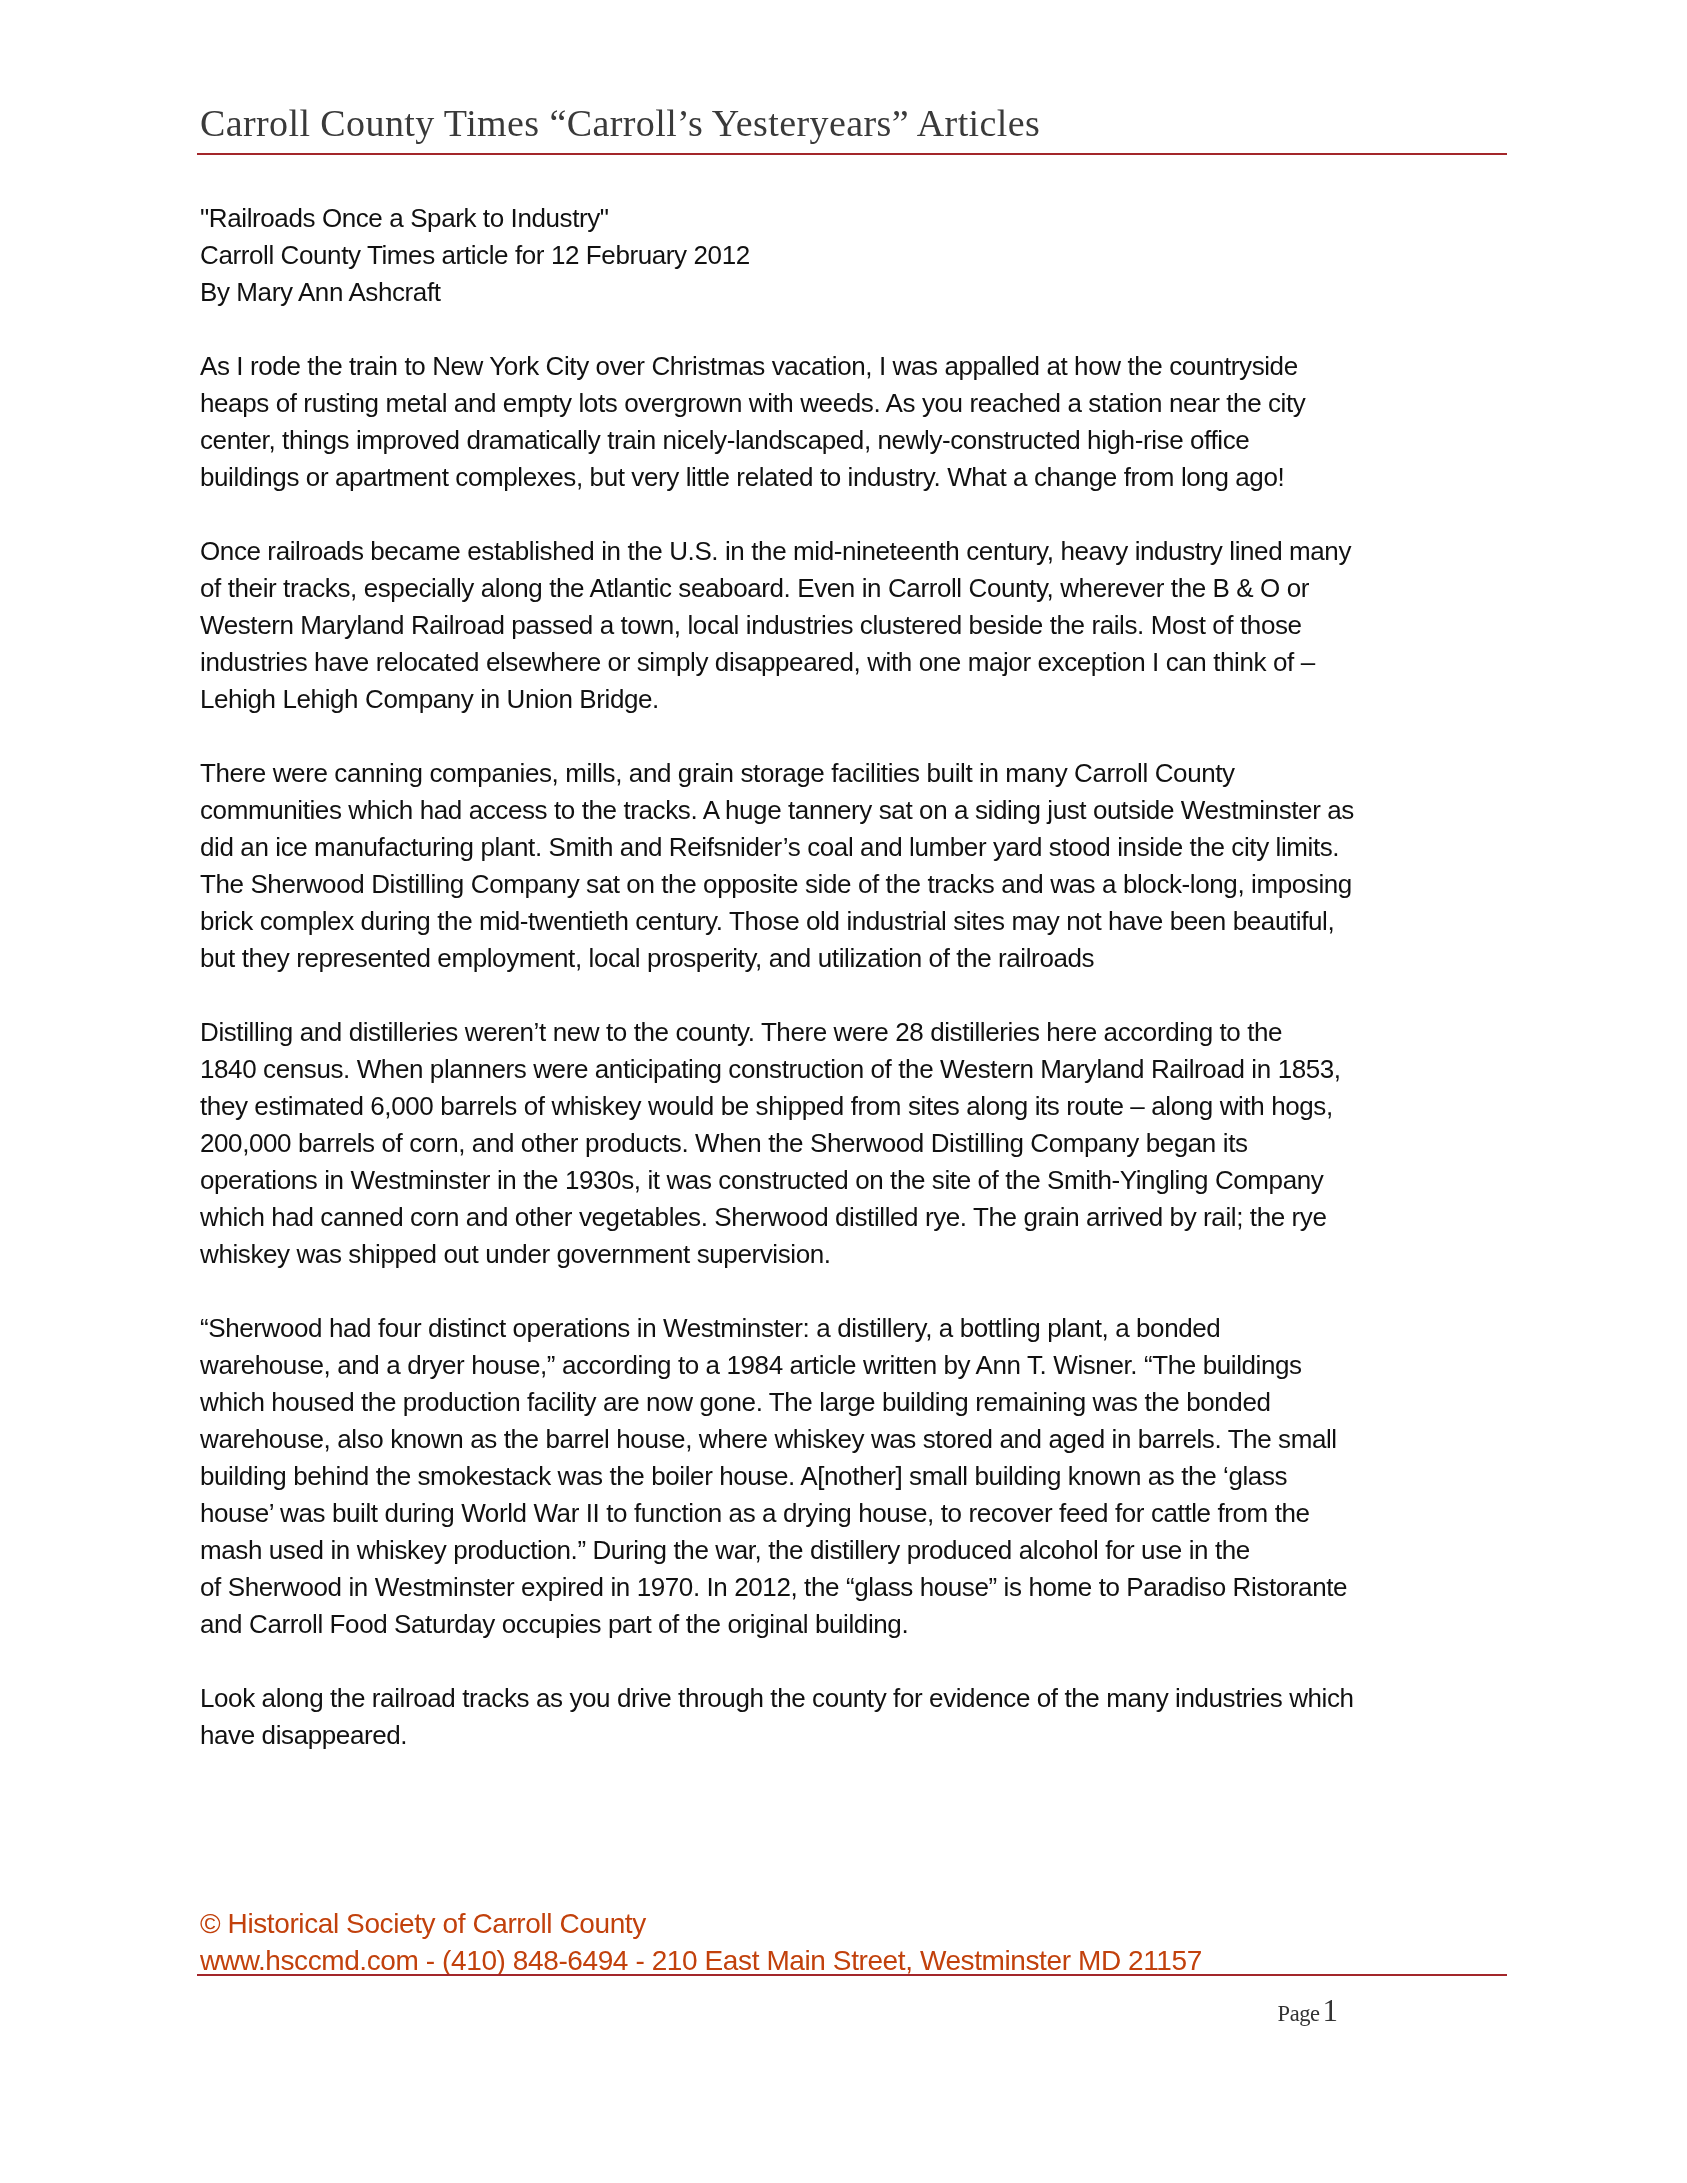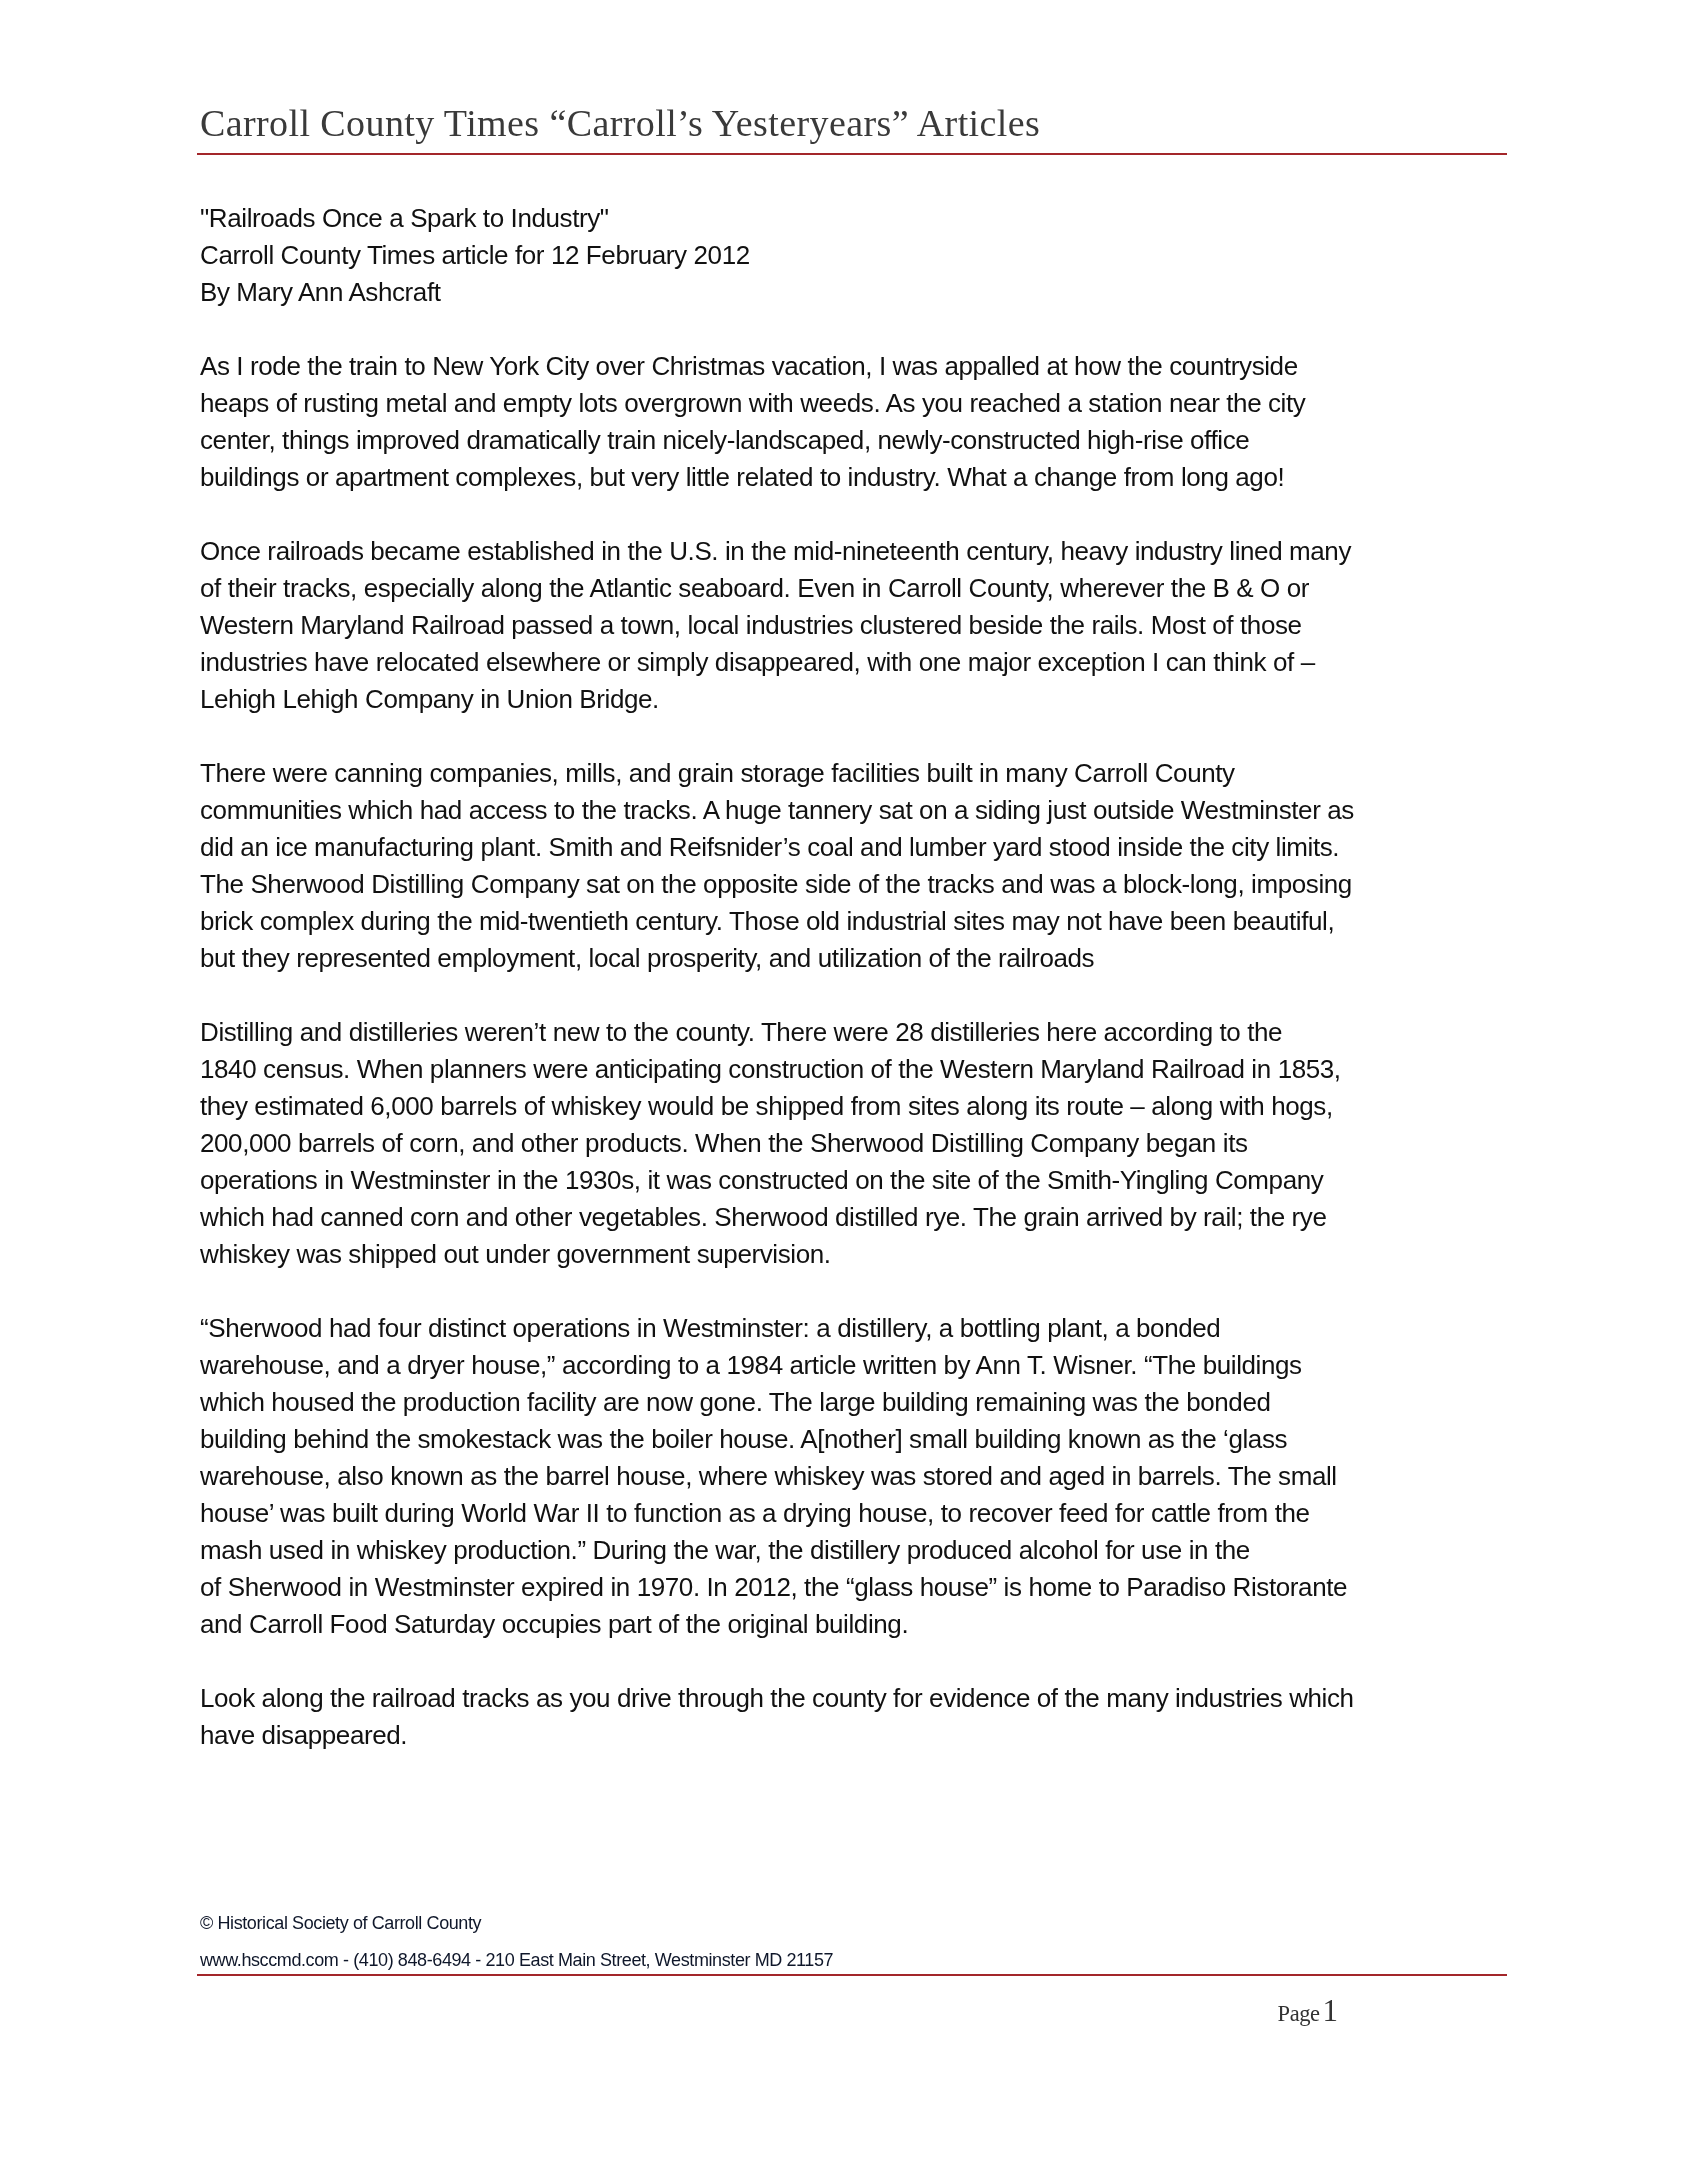--- a/index.html
+++ b/index.html
@@ -19,21 +19,21 @@
     font-family: "Liberation Sans", "DejaVu Sans", sans-serif;
     font-size: 26px; line-height: 37px; color: #111;
     letter-spacing: -0.4px; word-spacing: 0px;
   }
   .body p { margin: 0 0 37px 0; }
   .meta-line { display: block; white-space: nowrap; }
   .para-line { display: block; white-space: nowrap; }
   .footer {
     position: absolute; left: 200px; top: 1905px; width: 1314px;
     font-family: "Liberation Sans", "DejaVu Sans", sans-serif;
-    font-size: 18px; line-height: 37px; color: #0f172a; letter-spacing: -0.4px;
+    font-size: 28px; line-height: 37px; color: #c2410c; letter-spacing: -0.4px;
   }
   .footer span { display: block; white-space: nowrap; }
   .footer-rule {
     position: absolute; left: 197px; top: 1974px; width: 1310px; height: 2.1px;
     background: #a3262a;
   }
   .page-num {
     position: absolute; right: 181px; top: 1993px;
     font-family: Liberation Serif, serif; color: #333;
     white-space: nowrap;
@@ -87,22 +87,22 @@
       <span class="para-line">200,000 barrels of corn, and other products.  When the Sherwood Distilling Company began its</span>
       <span class="para-line">operations in Westminster in the 1930s, it was constructed on the site of the Smith-Yingling Company</span>
       <span class="para-line">which had canned corn and other vegetables.   Sherwood distilled rye.  The grain arrived by rail; the rye</span>
       <span class="para-line">whiskey was shipped out under government supervision.</span>
     </p>
 
     <p>
       <span class="para-line">“Sherwood had four distinct operations in Westminster: a distillery, a bottling plant, a bonded</span>
       <span class="para-line">warehouse, and a dryer house,” according to a 1984 article written by Ann T. Wisner.  “The buildings</span>
       <span class="para-line">which housed the production facility are now gone.  The large building remaining was the bonded</span>
+      <span class="para-line">warehouse, also known as the barrel house, where whiskey was stored and aged in barrels.  The small</span>
       <span class="para-line">building behind the smokestack was the boiler house.  A[nother] small building known as the ‘glass</span>
-      <span class="para-line">warehouse, also known as the barrel house, where whiskey was stored and aged in barrels.  The small</span>
       <span class="para-line">house’ was built during World War II to function as a drying house, to recover feed for cattle from the</span>
       <span class="para-line">mash used in whiskey production.”  During the war, the distillery produced alcohol for use in the</span>
       <span class="para-line">of Sherwood in Westminster expired in 1970.  In 2012, the “glass house” is home to Paradiso Ristorante</span>
       <span class="para-line">and Carroll Food Saturday occupies part of the original building.</span>
     </p>
 
     <p>
       <span class="para-line">Look along the railroad tracks as you drive through the county for evidence of the many industries which</span>
       <span class="para-line">have disappeared.</span>
     </p>

